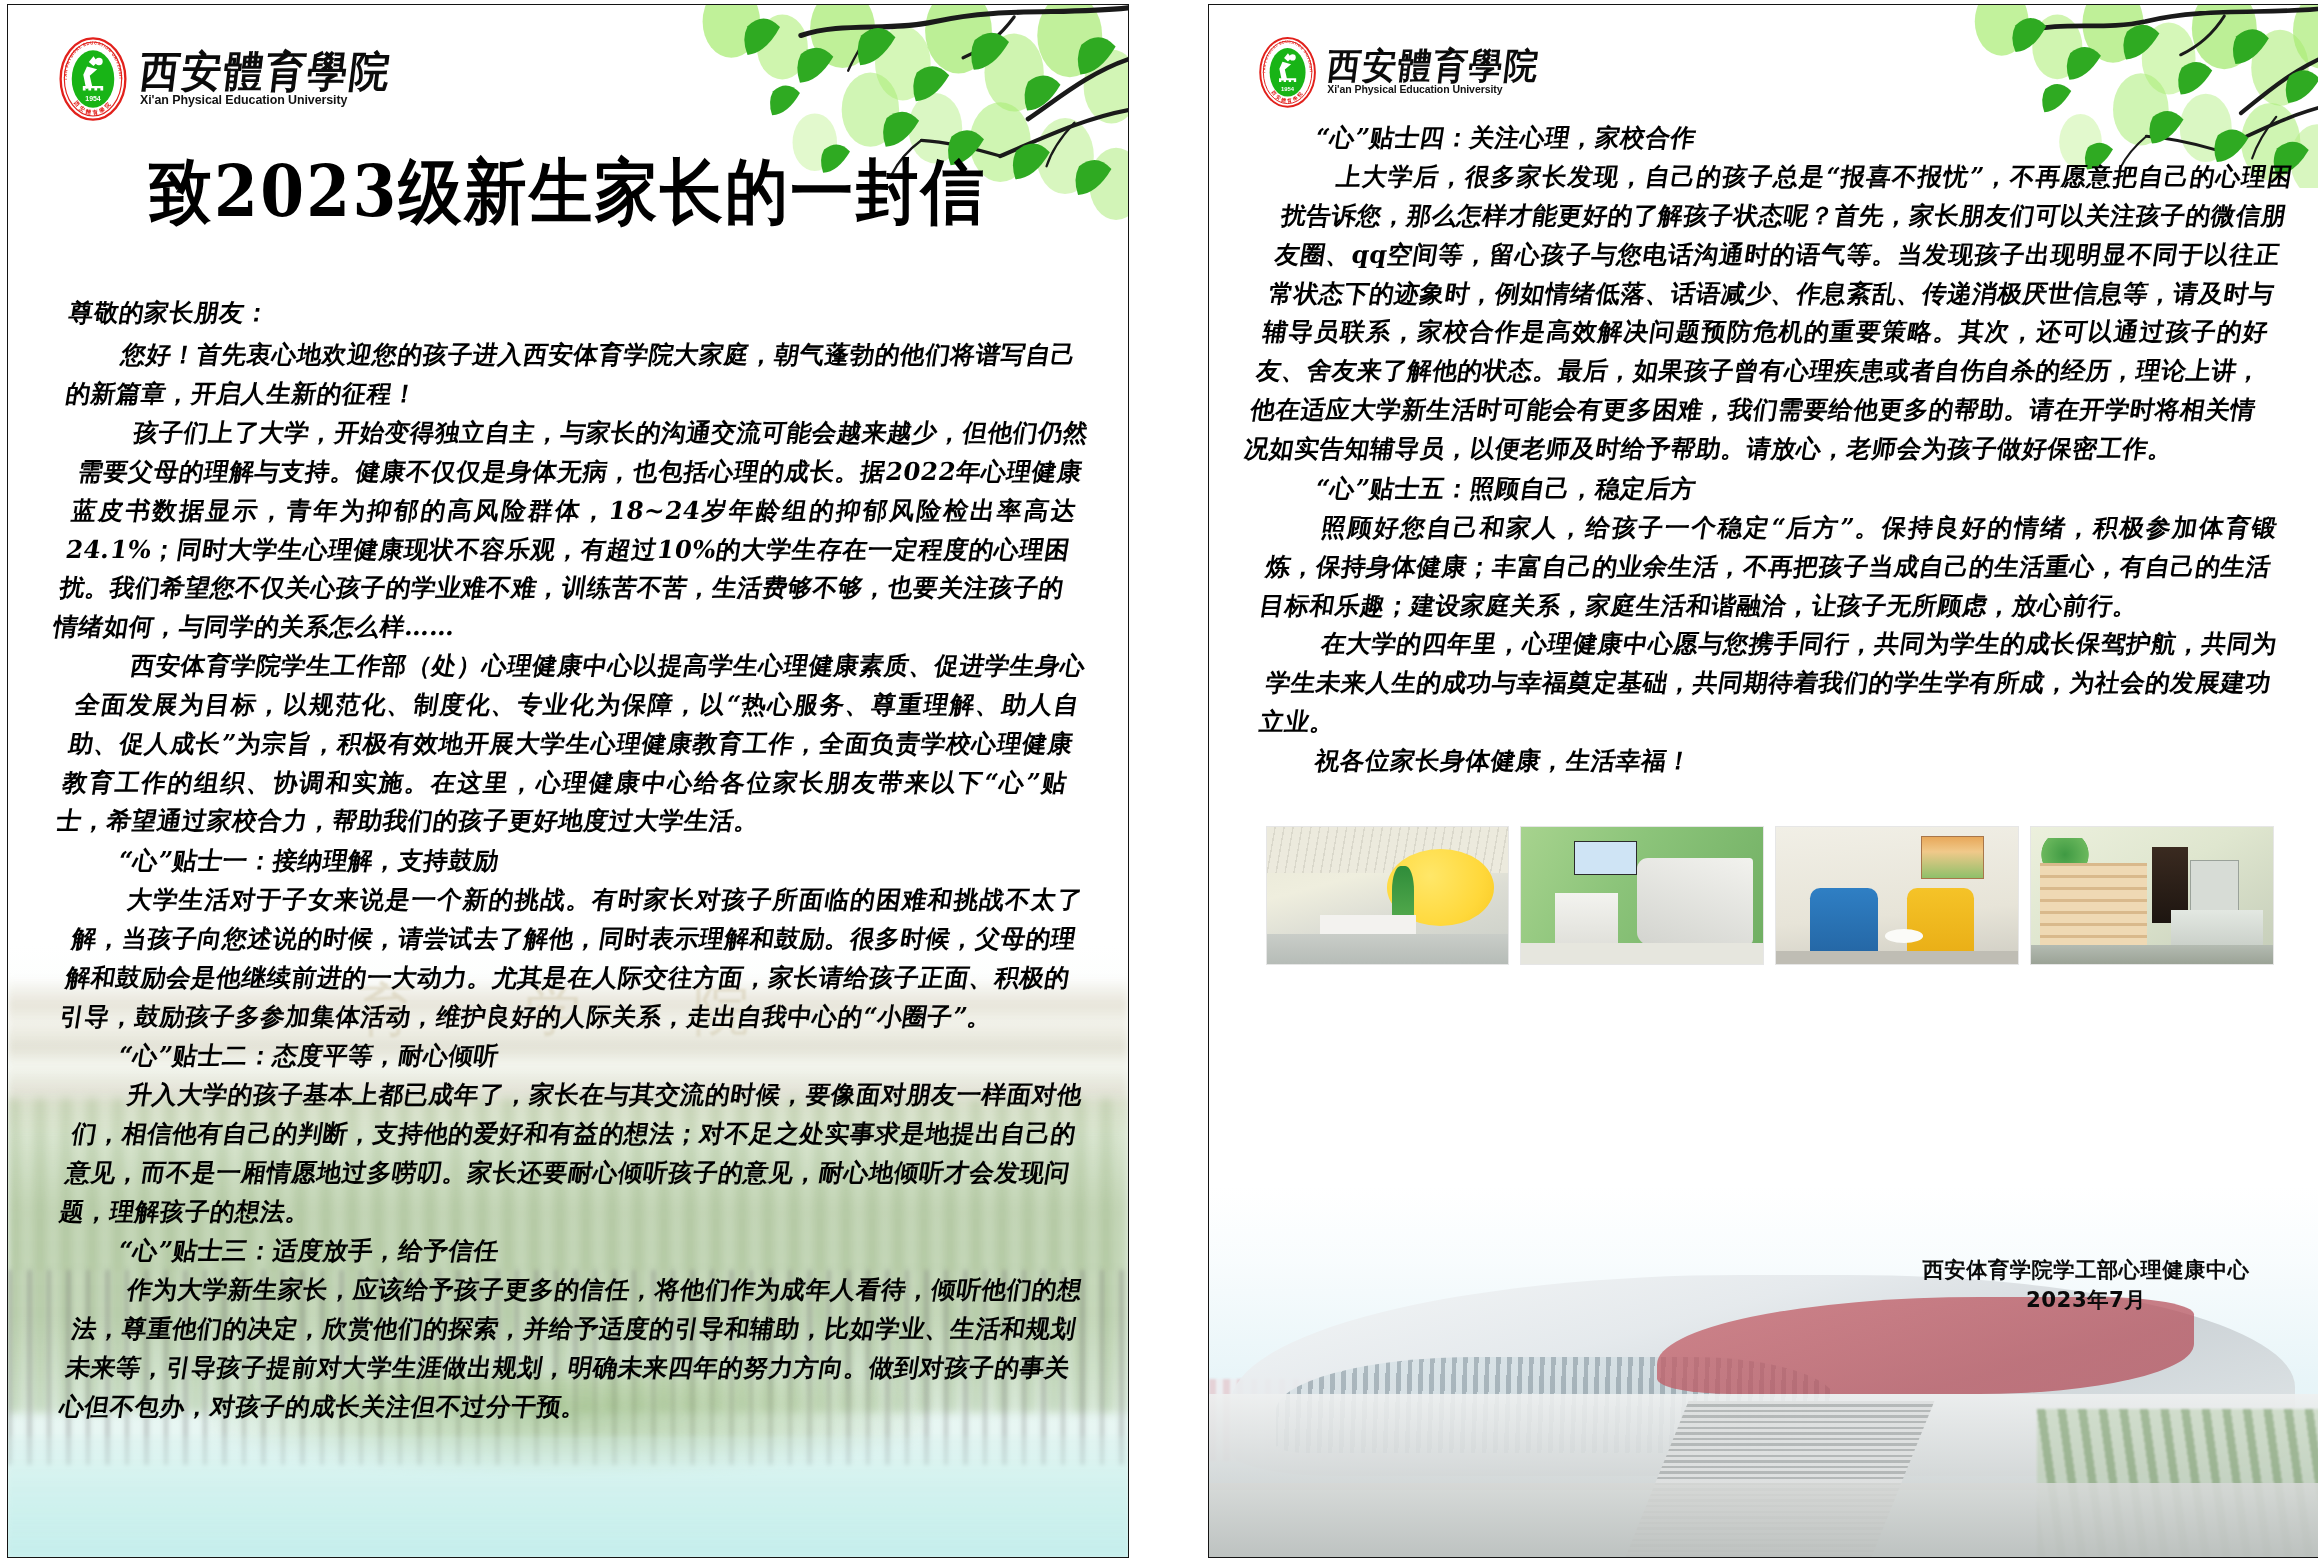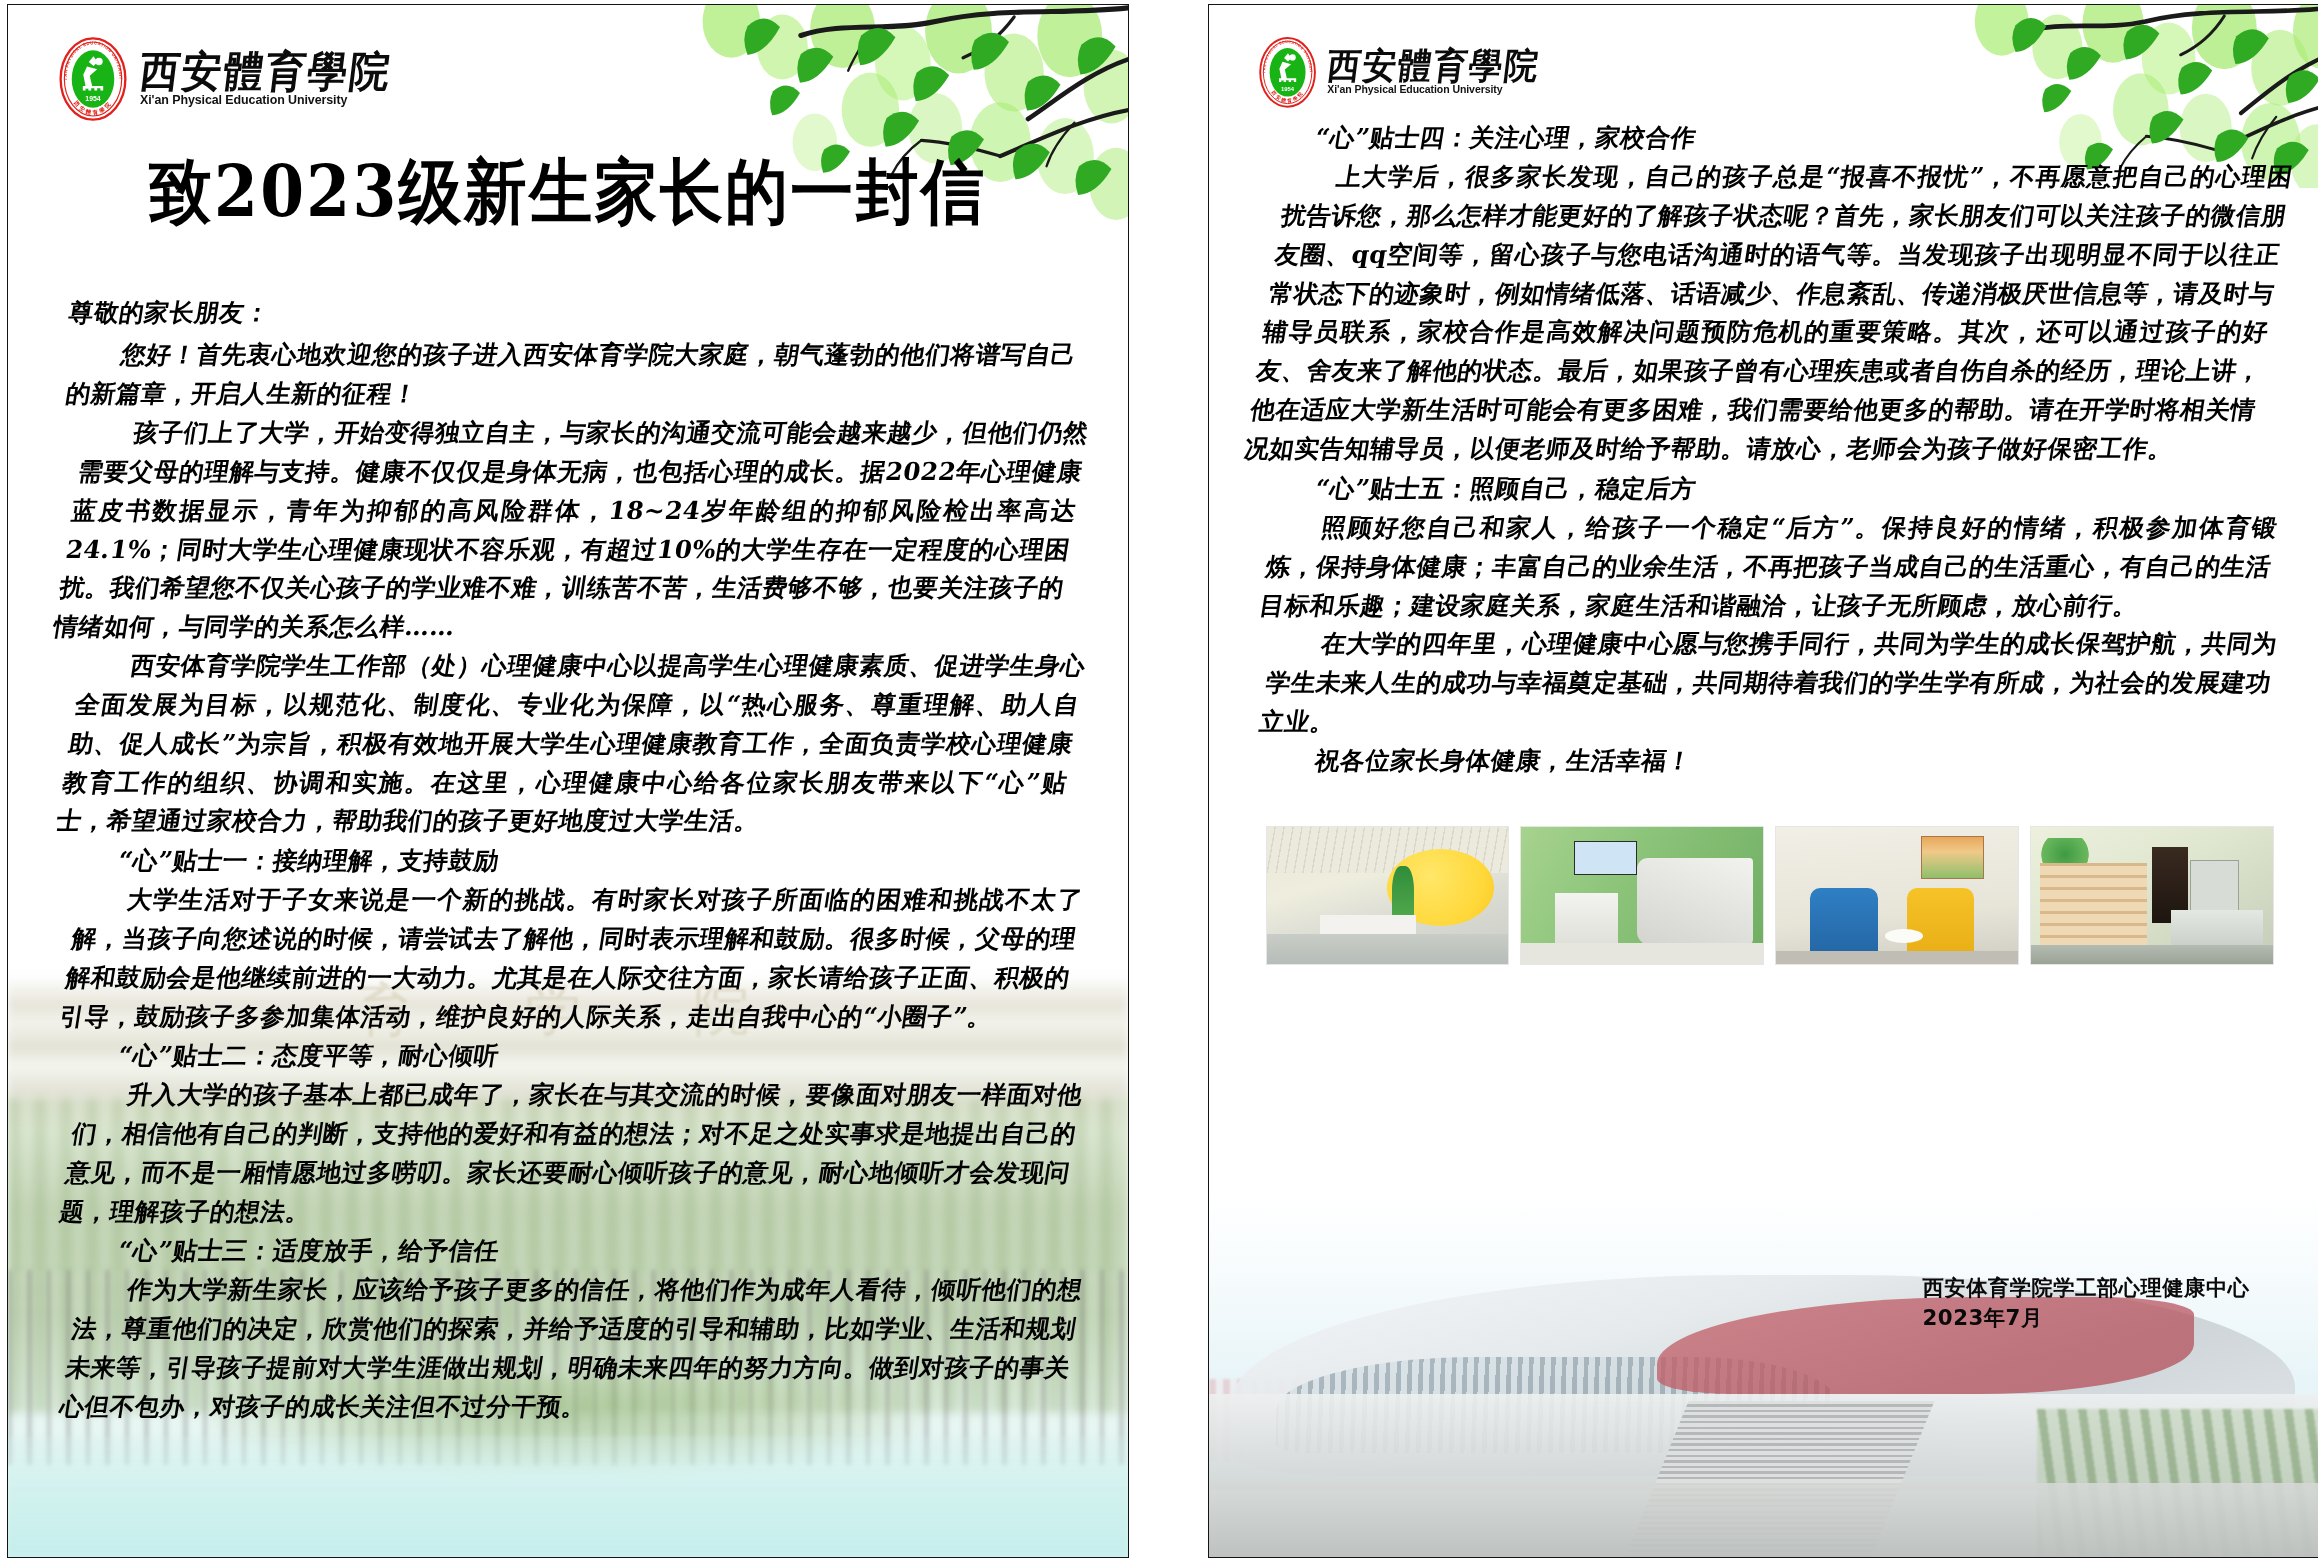--- a/index.html
+++ b/index.html
@@ -199,22 +199,22 @@
     background:radial-gradient(circle,#3f9a43 0%,#6bb85d 70%,rgba(0,0,0,0) 72%); }
   .p4 .cab { position:absolute; right:14%; top:24%; width:20%; height:40%;
     background:#d7dcd6; border:1.4px solid #9aa29a; }
   .p4 .tbl { position:absolute; right:4%; bottom:12%; width:38%; height:28%;
     background:linear-gradient(#e3e8e2,#c9cfc8); }
   .p4 .floor { position:absolute; left:0; bottom:0; width:100%; height:14%;
     background:linear-gradient(#b4bbb2,#9ba396); }
 
   
   .signature {
-    position: absolute; right: 79px; bottom: 225px; z-index: 6;
-    text-align: left; line-height: 1.38;
+    position: absolute; right: 79px; bottom: 243px; z-index: 6;
+    text-align: center; line-height: 1.38;
   }
   .sig-org, .sig-date {
     font-size: 21.3px; color: #0a0a0a; font-weight: 600;
     font-family: "DejaVu Sans", "Liberation Sans", sans-serif;
     letter-spacing: 0.5px;
   }
 
   
   .stadium {
     position: absolute; left: 0; right: 0; bottom: 0; height: 371px;

